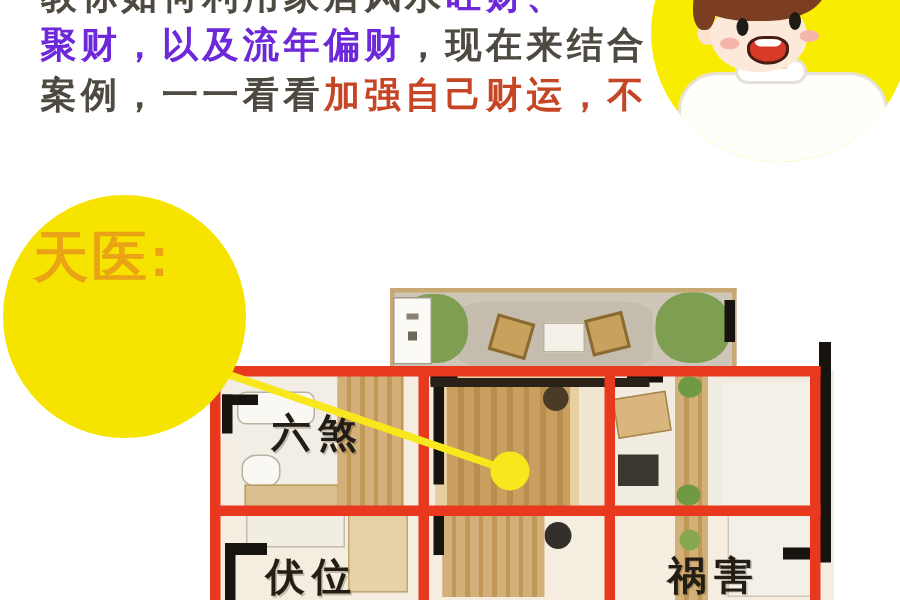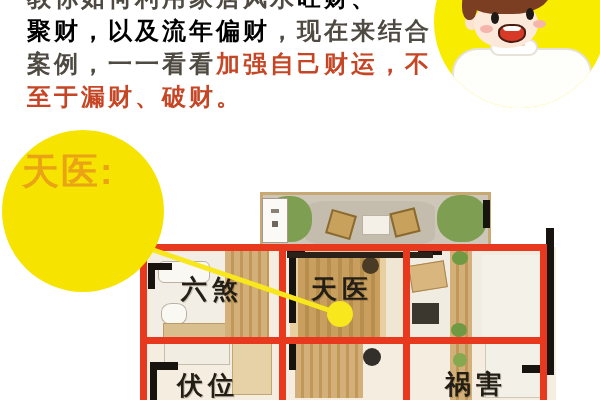--- a/index.html
+++ b/index.html
@@ -8,21 +8,21 @@
     position:relative; overflow:hidden; background:#FFFFFF;
     font-family:"Liberation Sans","DejaVu Sans",sans-serif;
   }
   
   .intro { position:absolute; left:27px; top:-19px; width:440px; z-index:2; }
   .t-line {
     font-size:24px; font-weight:bold; line-height:33px;
     letter-spacing:3px; white-space:nowrap;
   }
   .c-dark   { color:#4E4A42;text-align:center; }
-  .c-orange { color:#000000; }
+  .c-orange { color:#6d28d9; }
   .c-red    { color:#C64524; }
 
   
   .avatar {
     position:absolute; left:434px; top:-64px; width:172px; height:172px;
     border-radius:50%; background:#F8EC00; overflow:hidden; z-index:7;
   }
   .avatar .shirt  { position:absolute; left:18px; top:112px; width:140px; height:62px;
                     background:#FEFEFB; border:2px solid #E7E2D8; border-radius:26px 26px 0 0; }
   .avatar .collar { position:absolute; left:56px; top:103px; width:48px; height:17px;
@@ -135,21 +135,20 @@
   
   .pointer-svg { position:absolute; left:0; top:0; z-index:6; pointer-events:none; }
 </style>
 </head>
 <body>
 
 <div class="intro">
   <div class="t-line"><span class="c-dark">教你如何利用家居风水</span><span class="c-orange">旺财、</span></div>
   <div class="t-line"><span class="c-orange">聚财，以及流年偏财</span><span class="c-dark">，现在来结合</span></div>
   <div class="t-line"><span class="c-dark">案例，一一看看</span><span class="c-red">加强自己财运，不</span></div>
-  <div class="t-line"><span class="c-red">至于漏财、破财。</span></div>
 </div>
 
 <div class="avatar">
   <div class="shirt"></div>
   <div class="collar"></div>
   <div class="neck"></div>
   <div class="ear"></div>
   <div class="face"></div>
   <div class="hair"></div>
   <div class="hair-side"></div>
@@ -212,21 +211,20 @@
   <div class="fp w9"></div>
 
   <div class="fp grid gh1"></div>
   <div class="fp grid gh2"></div>
   <div class="fp grid gv0"></div>
   <div class="fp grid gv1"></div>
   <div class="fp grid gv2"></div>
   <div class="fp grid gv3"></div>
 
   <div class="sector-label lab-liusha">六煞</div>
-  <div class="sector-label lab-tianyi">天医</div>
   <div class="sector-label lab-fuwei">伏位</div>
   <div class="sector-label lab-huohai">祸害</div>
 </div>
 
 <svg class="pointer-svg" width="600" height="400">
   <line x1="130" y1="242" x2="340" y2="314" stroke="#F7E71C" stroke-width="5"></line>
   <circle cx="340" cy="314" r="13" fill="#F7E71C"></circle>
 </svg>
 
 <div class="wealth-circle">

